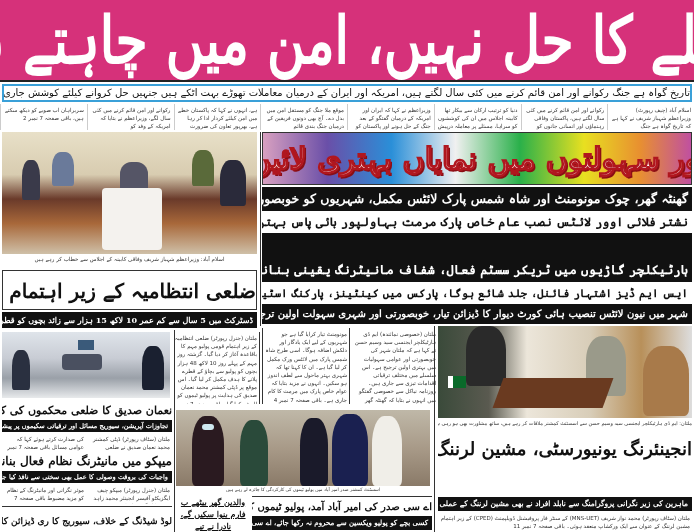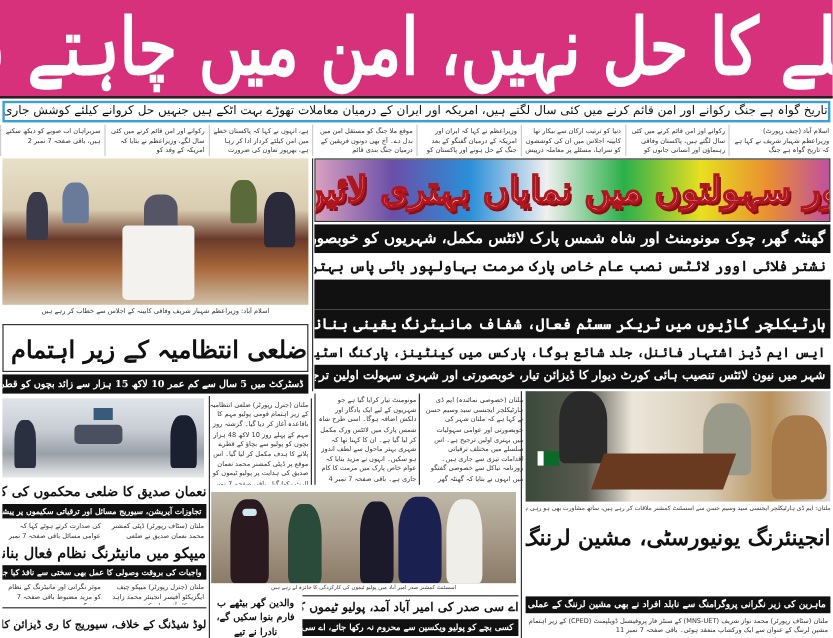--- a/index.html
+++ b/index.html
@@ -138,20 +138,20 @@
 <div class="abs photo" style="left:176px; top:410px; width:254px; height:76px; background: linear-gradient(180deg,#bfb8a8 0%,#a89a88 50%,#8a7a68 100%);">
   <div class="person" style="left:16px; top:6px; width:32px; height:70px; background:#2a1a20;"></div>
   <div class="person" style="left:64px; top:10px; width:28px; height:66px; background:#2a4a3a;"></div>
   <div class="person" style="left:124px; top:8px; width:28px; height:68px; background:#1a1a2a;"></div>
   <div class="person" style="left:156px; top:4px; width:36px; height:72px; background:#1a2050;"></div>
   <div class="person" style="left:196px; top:6px; width:30px; height:70px; background:#f0eee8;"></div>
   <div style="position:absolute; left:26px; top:14px; width:12px; height:6px; background:#cfe8f0; border-radius:3px;"></div>
 </div>
 <div class="abs caption" style="left:176px; top:487px; width:254px; height:7px; font-size:4.5px;">اسسٹنٹ کمشنر صدر امیر آباد میں پولیو ٹیموں کی کارکردگی کا جائزہ لے رہے ہیں</div>
 
-<div class="abs fancy-head" style="left:176px; top:496px; width:74px; height:36px; font-size:8px; line-height:12px; white-space:normal;">والدین گھر بیٹھے ب فارم بنوا سکیں گے، نادرا نے تیے</div>
+<div class="abs fancy-head" style="left:176px; top:496px; width:74px; height:36px; font-size:8px; line-height:12px; white-space:normal;text-decoration:underline;">والدین گھر بیٹھے ب فارم بنوا سکیں گے، نادرا نے تیے</div>
 
 <div class="abs fancy-head" style="left:252px; top:496px; width:180px; height:20px; font-size:10px; line-height:20px; border-top:1px solid #333;">اے سی صدر کی امیر آباد آمد، پولیو ٹیموں کی کارکردگی کا جائزہ</div>
 <div class="abs bar-black" style="left:252px; top:516px; width:180px; height:14px; font-size:7px; line-height:14px;">کسی بچے کو پولیو ویکسین سے محروم نہ رکھا جائے، اے سی سٹی</div>
 
 <div class="abs rule" style="left:260px; top:132px; width:1px; height:194px;"></div>
 <div class="abs rule" style="left:174px; top:330px; width:1px; height:202px;"></div>
 <div class="abs rule" style="left:434px; top:326px; width:1px; height:206px;"></div>
 
 </body></html>

